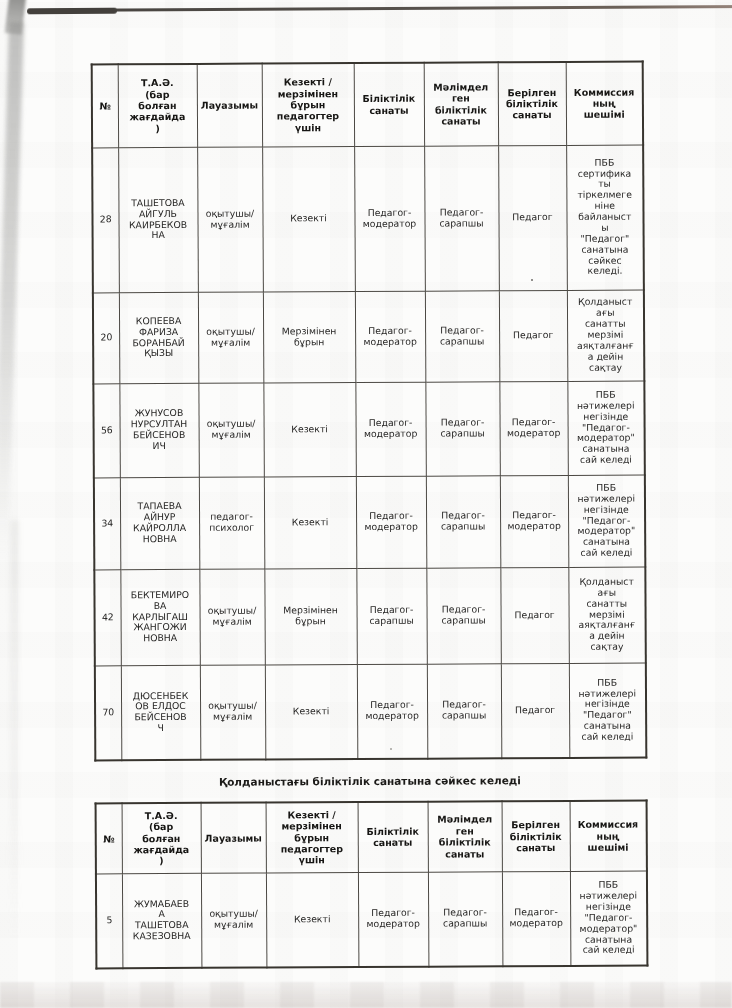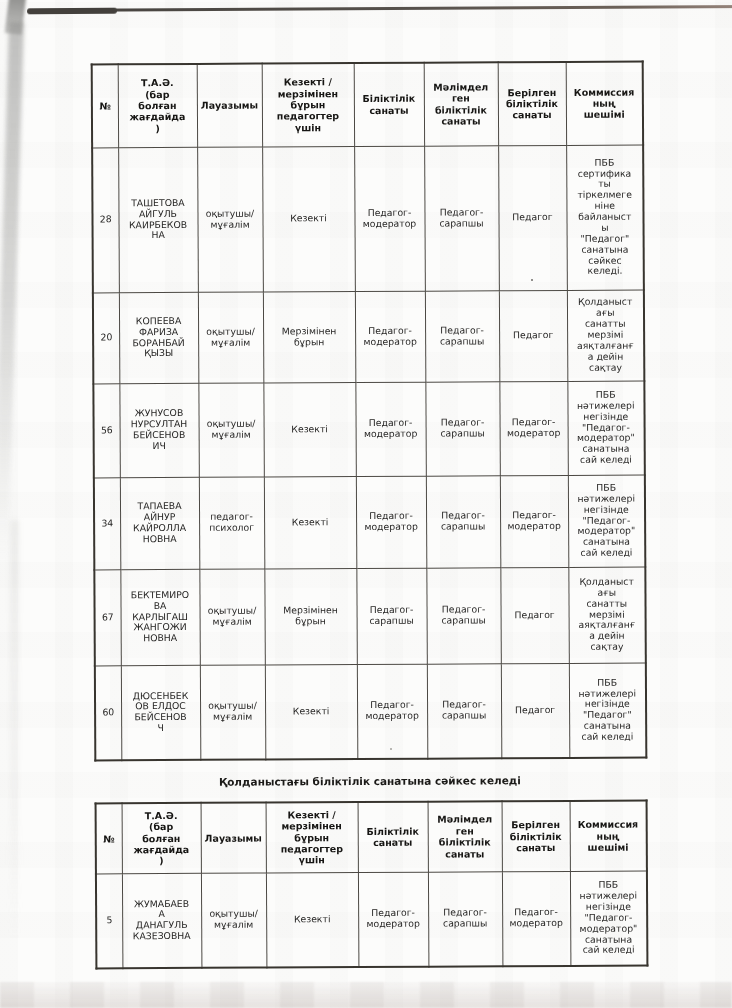--- a/index.html
+++ b/index.html
@@ -234,21 +234,21 @@
 модератор</td>
             <td>ПББ
 нәтижелері
 негізінде
 "Педагог-
 модератор"
 санатына
 сай келеді</td>
           </tr>
           <tr class="r4">
-            <td>67</td>
+            <td>42</td>
             <td>БЕКТЕМИРО
 ВА
 КАРЛЫГАШ
 ЖАНГОЖИ
 НОВНА</td>
             <td>оқытушы/
 мұғалім</td>
             <td>Мерзімінен
 бұрын</td>
             <td>Педагог-
@@ -258,21 +258,21 @@
             <td>Педагог</td>
             <td>Қолданыст
 ағы
 санатты
 мерзімі
 аяқталғанғ
 а дейін
 сақтау</td>
           </tr>
           <tr class="r5">
-            <td>60</td>
+            <td>70</td>
             <td>ДЮСЕНБЕК
 ОВ ЕЛДОС
 БЕЙСЕНОВ
 Ч</td>
             <td>оқытушы/
 мұғалім</td>
             <td>Кезекті</td>
             <td>Педагог-
 модератор</td>
             <td>Педагог-
@@ -323,21 +323,21 @@
 біліктілік
 санаты</th>
             <th>Коммиссия
 ның
 шешімі</th>
           </tr>
           <tr class="r0">
             <td>5</td>
             <td>ЖУМАБАЕВ
 А
-ДАНАГУЛЬ
+ТАШЕТОВА
 КАЗЕЗОВНА</td>
             <td>оқытушы/
 мұғалім</td>
             <td>Кезекті</td>
             <td>Педагог-
 модератор</td>
             <td>Педагог-
 сарапшы</td>
             <td>Педагог-
 модератор</td>

